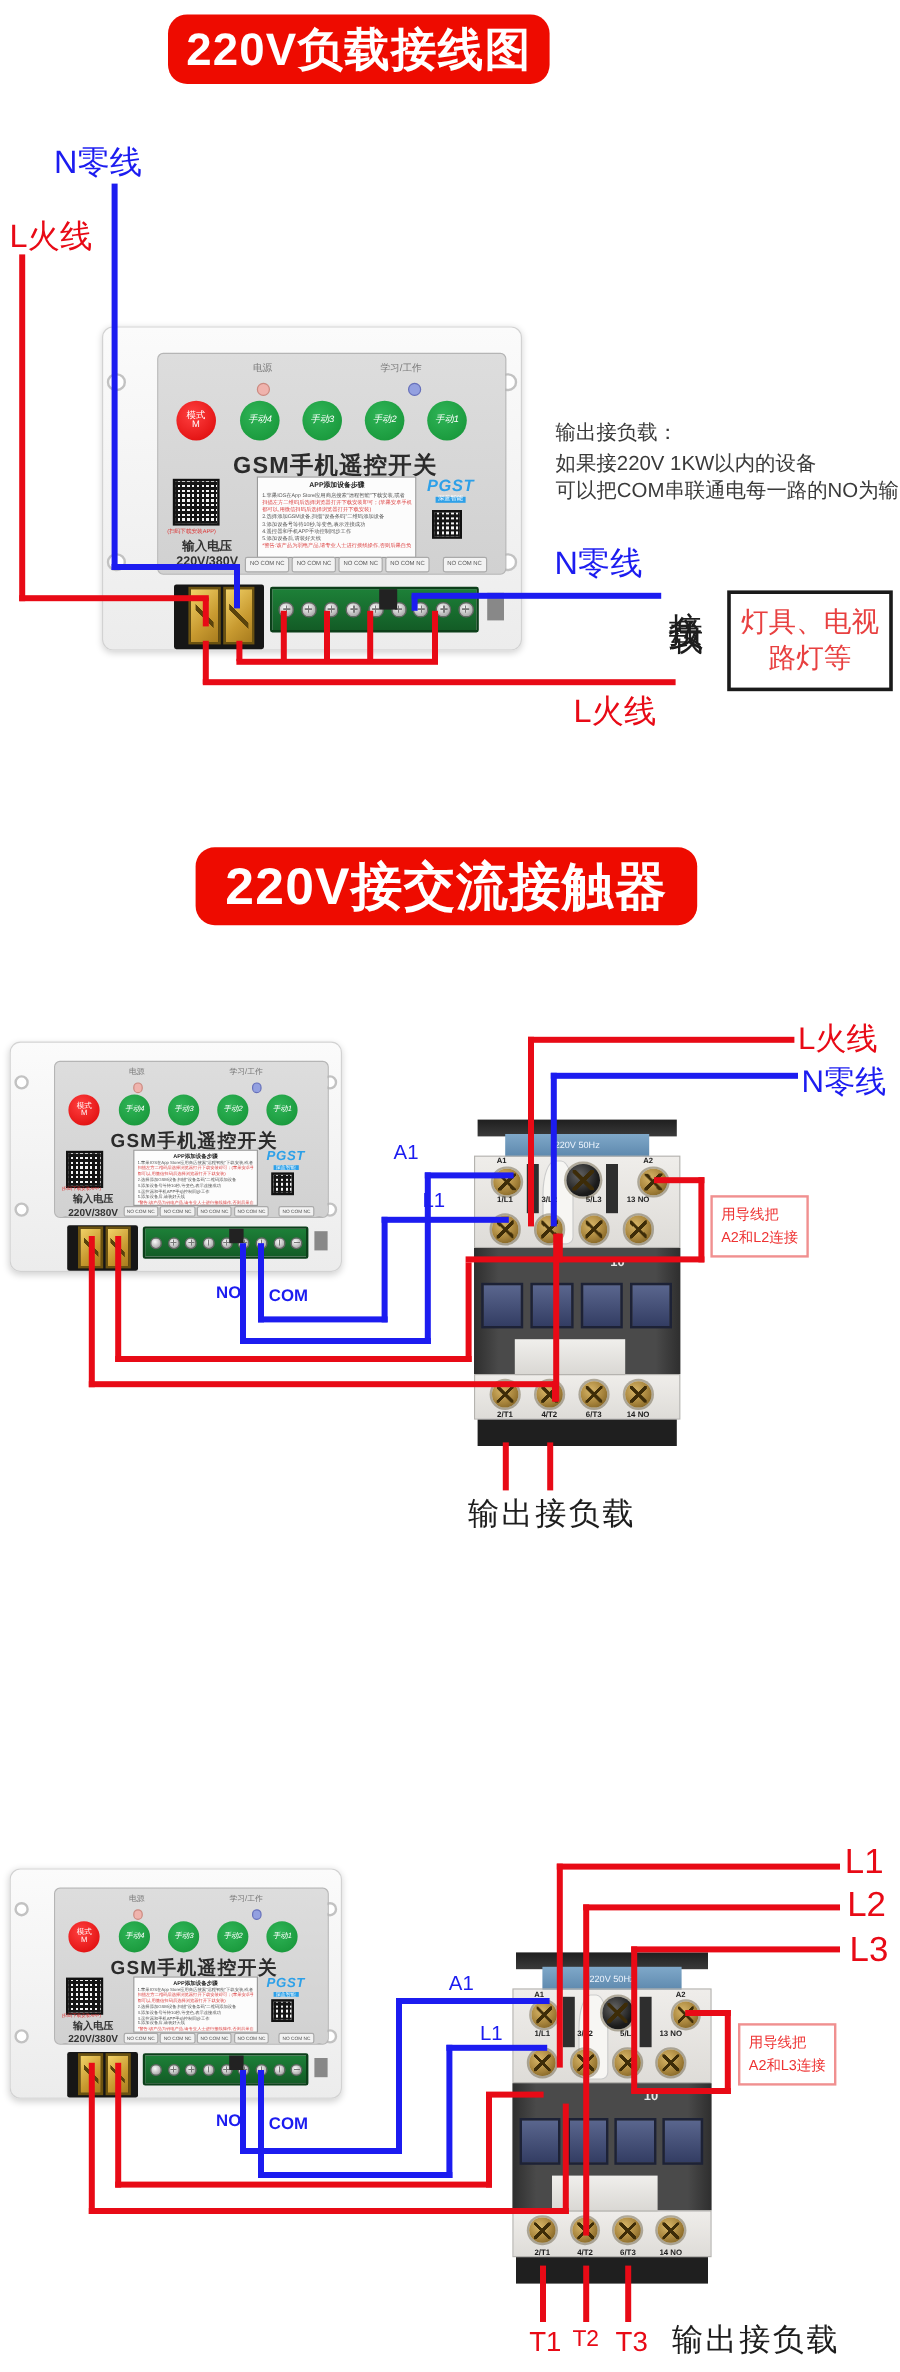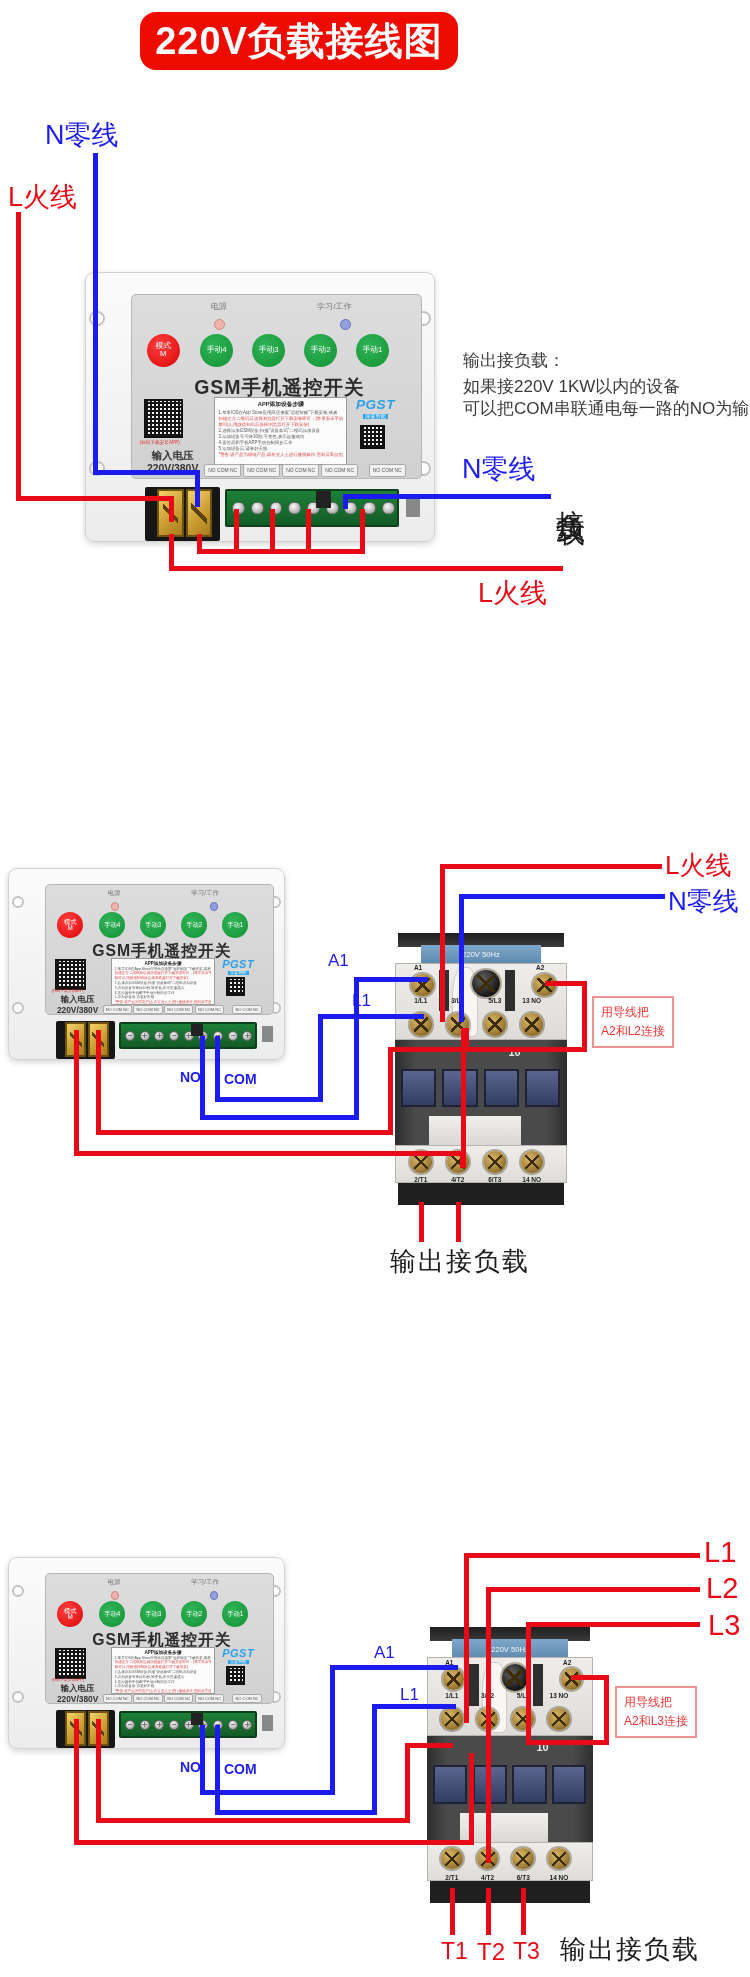--- a/index.html
+++ b/index.html
@@ -30,21 +30,21 @@
           background:radial-gradient(circle at 38% 35%,#4a4a4a,#0c0c0c 70%);}
   .panel{position:absolute;left:13%;right:3.5%;top:8%;height:68%;
          background:linear-gradient(180deg,#dddddd,#d1d1d1);border:1px solid #b5b5b5;border-radius:5px;}
   .tlbl{position:absolute;font-size:.62em;color:#787878;transform:translateX(-50%);white-space:nowrap;}
   .led{position:absolute;width:3.8%;aspect-ratio:1;border-radius:50%;box-sizing:border-box;}
   .led-p{background:#efb3ad;border:1px solid #cc8a80;}
   .led-l{background:#93a0e0;border:1px solid #6670bb;}
   .btn{position:absolute;width:11.5%;aspect-ratio:1;border-radius:50%;display:flex;flex-direction:column;
        align-items:center;justify-content:center;color:#fff;line-height:1.05;font-size:.6em;}
   .btn-red{background:radial-gradient(circle at 40% 35%,#ff4040,#da0505);}
-  .btn-grn{background:radial-gradient(circle at 40% 35%,#2fb457,#149235);}
+  .btn-grn{background:radial-gradient(circle at 40% 35%,#2fb457,#149235);font-style:italic;}
   .gsm-title{position:absolute;left:51%;top:43%;transform:translateX(-50%);font-size:1.5em;font-weight:bold;
              color:#2b2b2b;white-space:nowrap;letter-spacing:1px;}
   .qr{background:repeating-linear-gradient(0deg,#151515 0 2px,transparent 2px 4px),
                  repeating-linear-gradient(90deg,#151515 0 2px,#f5f5f5 2px 4px);border:2px solid #111;
       box-sizing:border-box;}
   .qr1{position:absolute;width:13.5%;aspect-ratio:1;}
   .qr2{position:absolute;width:8.5%;aspect-ratio:1;}
   .qr-cap{position:absolute;font-size:.36em;color:#d33;white-space:nowrap;}
   .involt{position:absolute;left:2.5%;top:84%;width:23%;text-align:center;color:#333;font-weight:bold;
           font-size:.8em;line-height:1.3;}
@@ -211,22 +211,27 @@
   <div class="wire wr" style="left:270px;top:509px;width:5px;height:44px"></div>
   <div class="wire wr" style="left:306px;top:509px;width:5px;height:44px"></div>
   <div class="wire wr" style="left:360px;top:509px;width:5px;height:44px"></div>
   <div class="wire wr" style="left:169px;top:534px;width:5px;height:36px"></div>
   <div class="wire wr" style="left:169px;top:566px;width:394px;height:5px"></div>
   <div class="wire wb" style="left:343px;top:496px;width:5px;height:13px"></div>
   <div class="wire wb" style="left:343px;top:494px;width:208px;height:5px"></div>
 
   <span class="lbl l-blue" style="left:462px;top:456px;font-size:27px">N零线</span>
   <span class="lbl l-black vtext" style="left:556px;top:486px;font-size:29px;height:100px">接负载</span>
+  <div class="box-ann" style="left:606px;top:492px;width:132px;height:78px">
+    <span>灯具、电视</span>
+    <span>路灯等</span>
+  </div>
   <span class="lbl l-red" style="left:478px;top:580px;font-size:27px">L火线</span>
 
+  <div class="title-badge" style="left:163px;top:706px;width:418px;height:65px;font-size:43px">220V接交流接触器</div>
 
   <div class="device-slot" style="left:8px;top:868px;width:277px;height:192px;font-size:10.5px">
   <div class="dev">
     <div class="ear" style="left:1%;top:14%"></div>
     <div class="ear" style="right:1%;top:14%"></div>
     <div class="ear" style="left:1%;top:70%"></div>
     <div class="ear" style="right:1%;top:70%"></div>
     <div class="dscrew" style="left:14.5%;top:10.5%"></div>
     <div class="dscrew" style="right:4.5%;top:10.5%"></div>
     <div class="dscrew" style="left:14.5%;top:70%"></div>
@@ -541,17 +546,17 @@
   <span class="lbl l-red" style="left:708px;top:1611px;font-size:29px">L3</span>
   <span class="lbl l-blue" style="left:374px;top:1644px;font-size:17px">A1</span>
   <span class="lbl l-blue" style="left:400px;top:1686px;font-size:17px">L1</span>
   <span class="lbl l-blue" style="left:180px;top:1760px;font-size:14px;font-weight:bold">NO</span>
   <span class="lbl l-blue" style="left:224px;top:1762px;font-size:14px;font-weight:bold">COM</span>
   <div class="jbox" style="left:615px;top:1686px">
     <div>用导线把</div>
     <div>A2和L3连接</div>
   </div>
   <span class="lbl l-red" style="left:441px;top:1940px;font-size:23px">T1</span>
-  <span class="lbl l-red" style="left:477px;top:1940px;font-size:24px">T2</span>
+  <span class="lbl l-red" style="left:477px;top:1940px;font-size:19px">T2</span>
   <span class="lbl l-red" style="left:513px;top:1940px;font-size:23px">T3</span>
   <span class="lbl l-black" style="left:560px;top:1936px;font-size:26px;letter-spacing:2px">输出接负载</span>
 
 </div>
 
 </body></html>

